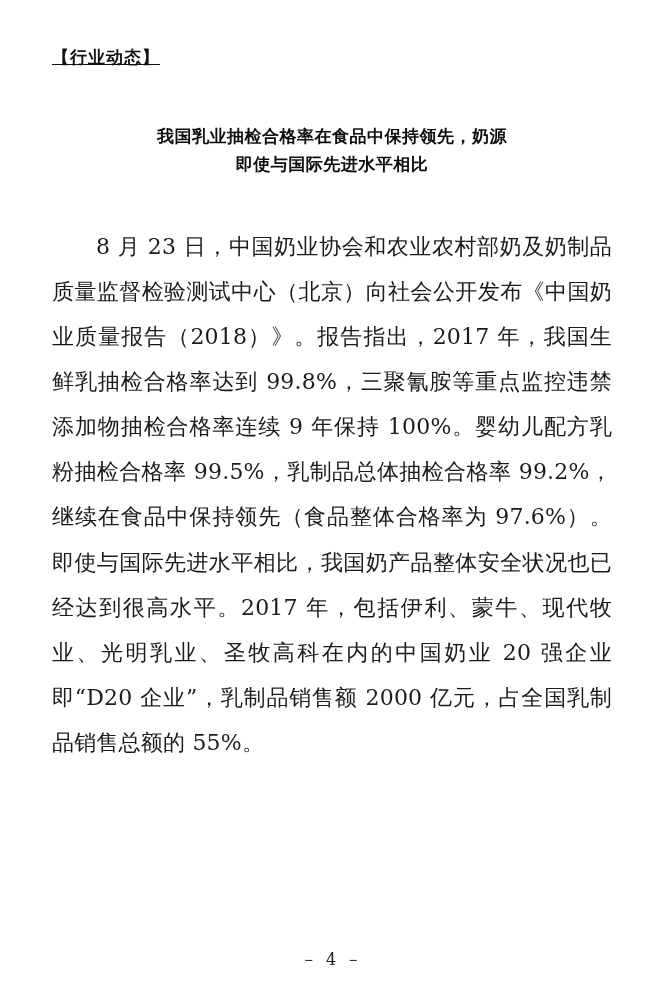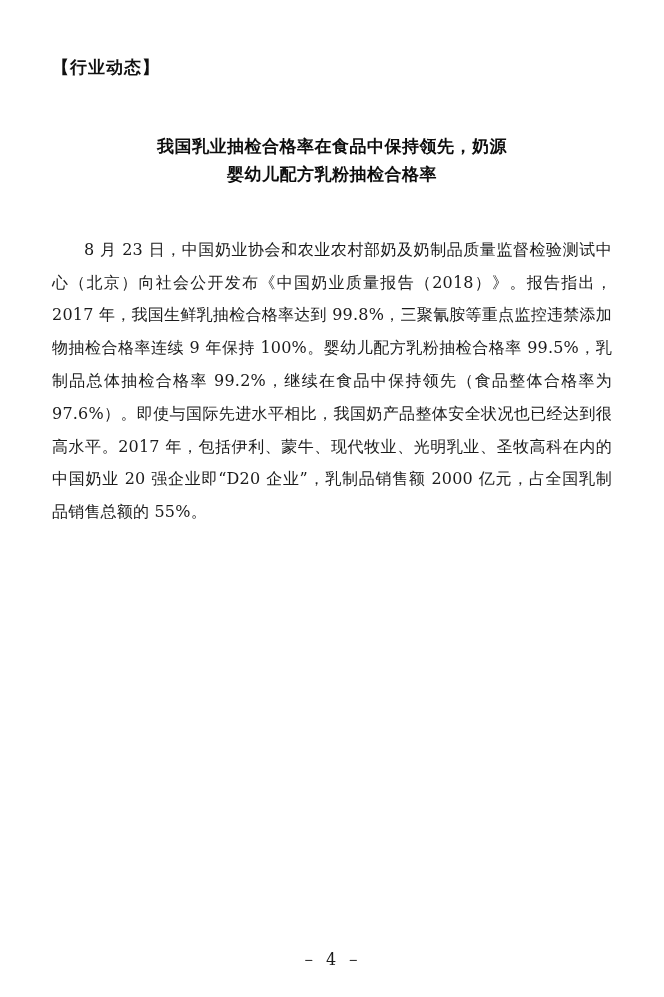--- a/index.html
+++ b/index.html
@@ -22,40 +22,41 @@
     width: 664px;
     height: 997px;
     box-sizing: border-box;
     padding: 40px 52px 0 52px;
   }
   .section-tag {
     font-size: 17px;
     font-weight: bold;
     letter-spacing: 1px;
     color: #111111;
-    margin-top: 16px;
+    margin-top: 6px;
     margin-bottom: 0;
     line-height: 1.4;
+    text-decoration: underline;
   }
   .doc-title {
     margin-top: 52px;
     text-align: center;
     font-size: 17px;
     font-weight: bold;
     line-height: 1.65;
     letter-spacing: 0.5px;
     color: #0d0d0d;
     padding: 0 12px;
   }
   .doc-title .title-line {
     display: block;
   }
   .body-text {
     margin-top: 46px;
-    font-size: 16px;
+    font-size: 22px;
     line-height: 2.05;
     text-align: justify;
     text-justify: inter-ideograph;
     letter-spacing: 0.2px;
     color: #1b1b1b;
   }
   .body-text p {
     margin: 0;
     text-indent: 2em;
   }
@@ -72,21 +73,21 @@
 </style>
 </head>
 <body>
 
 <div class="page">
 
   <div class="section-tag">【行业动态】</div>
 
   <div class="doc-title">
     <span class="title-line">我国乳业抽检合格率在食品中保持领先，奶源</span>
-    <span class="title-line">婴幼儿配方乳粉抽检合格率</span>
+    <span class="title-line">即使与国际先进水平相比</span>
   </div>
 
   <div class="body-text">
     <p>8 月 23 日，中国奶业协会和农业农村部奶及奶制品质量监督检验测试中心（北京）向社会公开发布《中国奶业质量报告（2018）》。报告指出，2017 年，我国生鲜乳抽检合格率达到 99.8%，三聚氰胺等重点监控违禁添加物抽检合格率连续 9 年保持 100%。婴幼儿配方乳粉抽检合格率 99.5%，乳制品总体抽检合格率 99.2%，继续在食品中保持领先（食品整体合格率为 97.6%）。即使与国际先进水平相比，我国奶产品整体安全状况也已经达到很高水平。2017 年，包括伊利、蒙牛、现代牧业、光明乳业、圣牧高科在内的中国奶业 20 强企业即“D20 企业”，乳制品销售额 2000 亿元，占全国乳制品销售总额的 55%。</p>
   </div>
 
   <div class="page-number">－ 4 －</div>
 
 </div>
 

